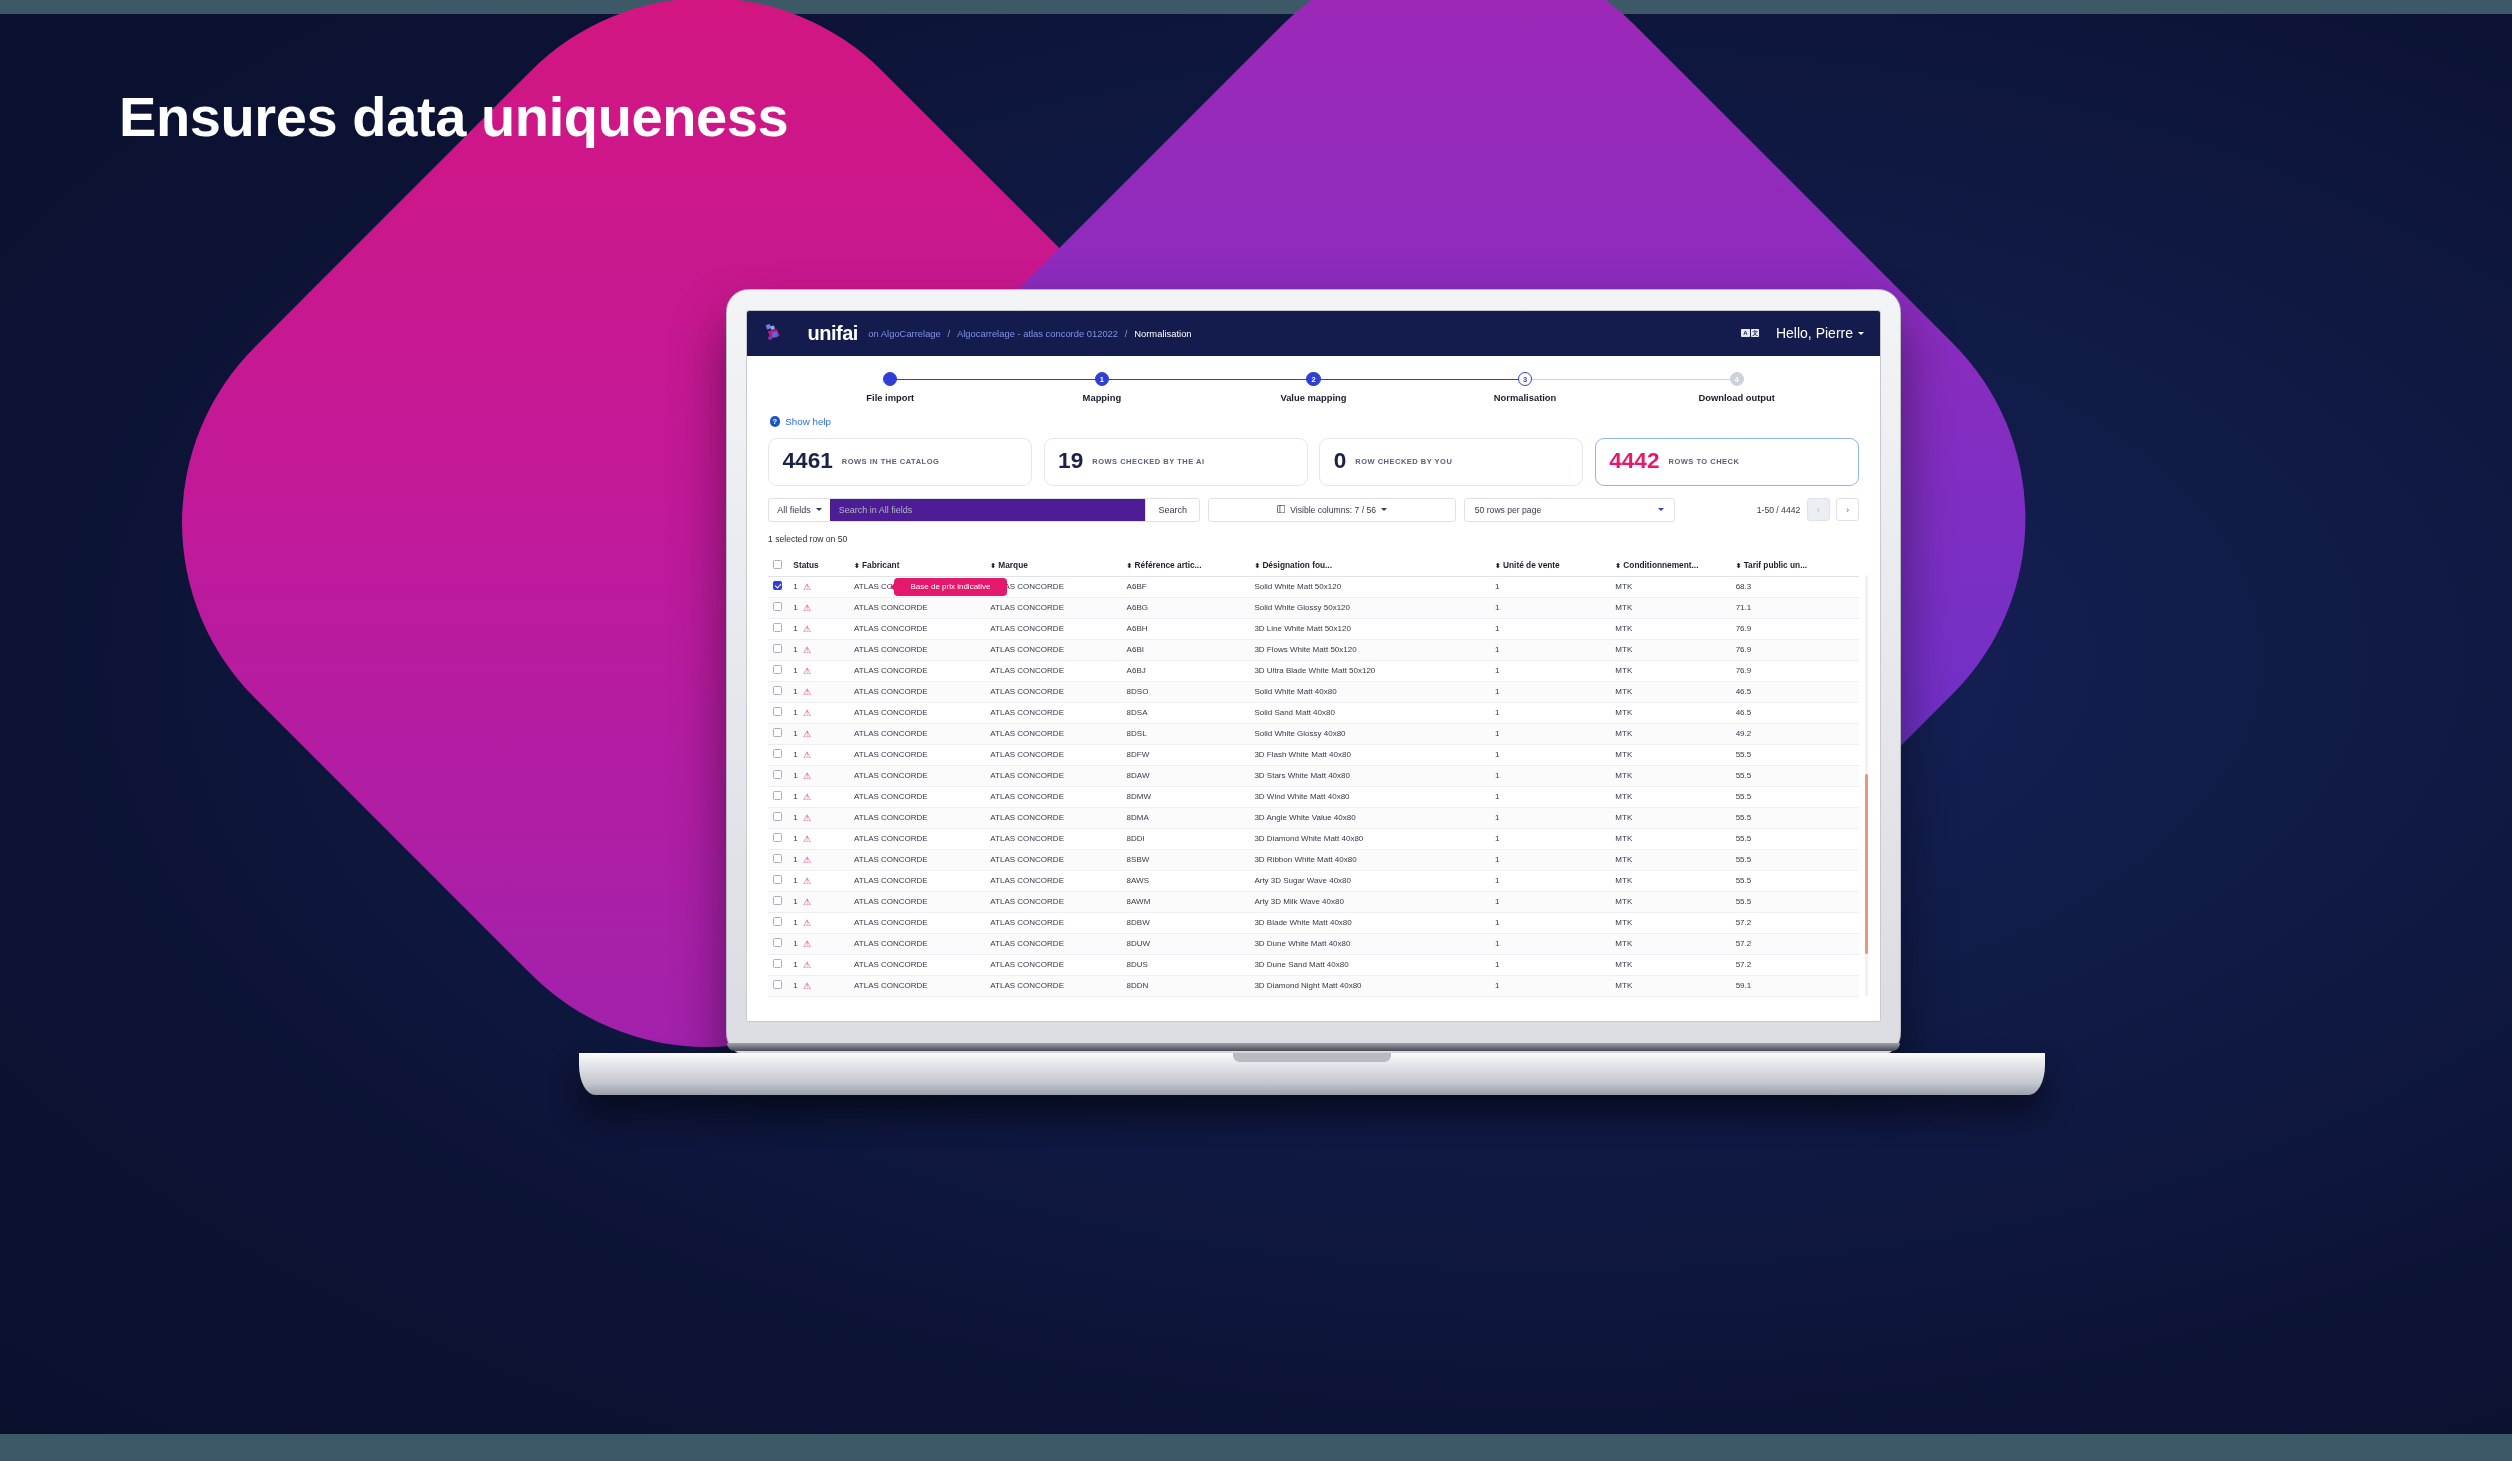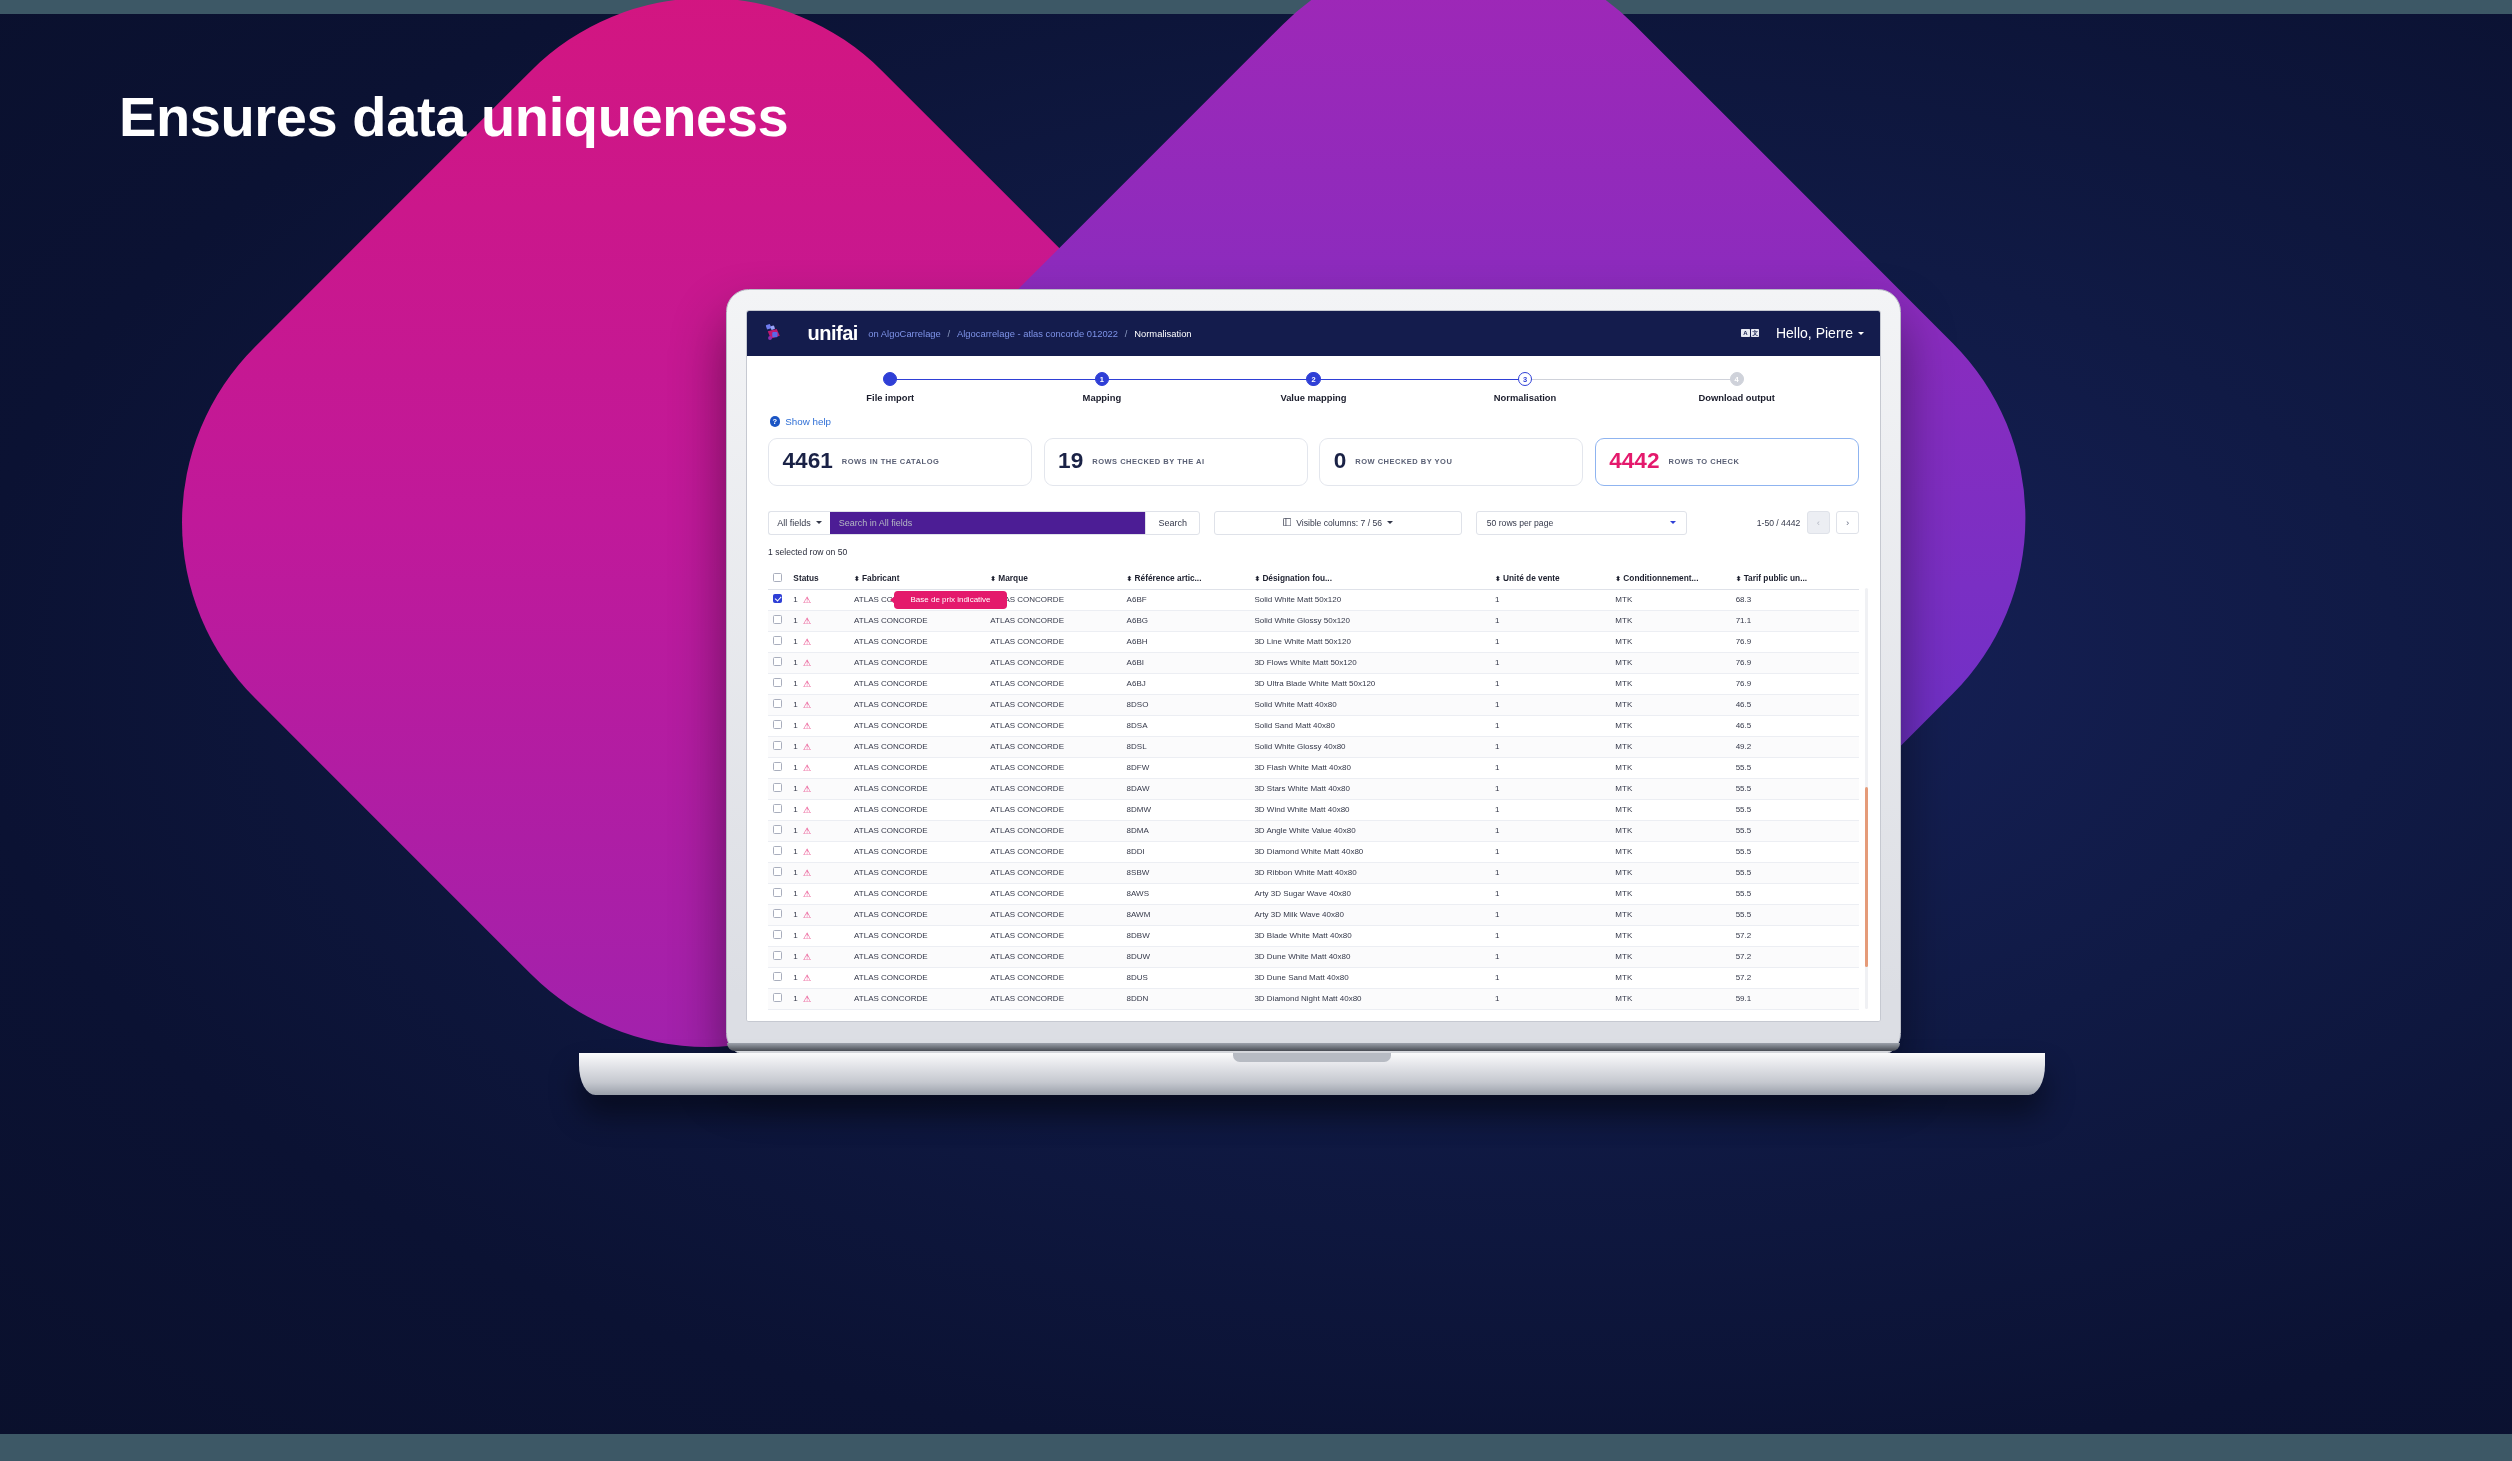--- a/index.html
+++ b/index.html
@@ -149,21 +149,21 @@
   .card {
     flex:1; border:0.8px solid #e3e6ed; border-radius:9px; height:48px;
     display:flex; align-items:center; gap:9px; padding: 0 13.5px; background:#fff;
   }
   .card.accent { border:0.8px solid #8fb4f0; }
   .card .big { font-size:22.6px; font-weight:700; color:#1a2246; line-height:1; }
   .card.accent .big { color:#e4196c; }
   .card .cap { font-size:7.5px; letter-spacing:0.5px; color:#5a6075; text-transform:uppercase; font-weight:700;}
 
   
-  .toolbar { display:flex; align-items:center; gap:14px; margin-top: 25px; }
+  .toolbar { display:flex; align-items:center; gap:8px; margin-top: 12px; }
   .searchgrp { display:flex; flex: 1 1 auto; max-width: 432px; height: 24px; }
   .fields-btn {
     border:0.8px solid #dfe2e9; border-right:none; border-radius:3px 0 0 3px;
     display:flex; align-items:center; gap:5.3px; padding:0 8.3px; font-size:9px; color:#34384a; background:#fff;
   }
   .search-in {
     flex:1; border:0.8px solid #dfe2e9; border-left:none; border-right:none;
     font-size:9px; color:#b4b8c4; padding:0 8.3px; display:flex;align-items:center; background:#4c1d95;
   }
   .search-btn {

